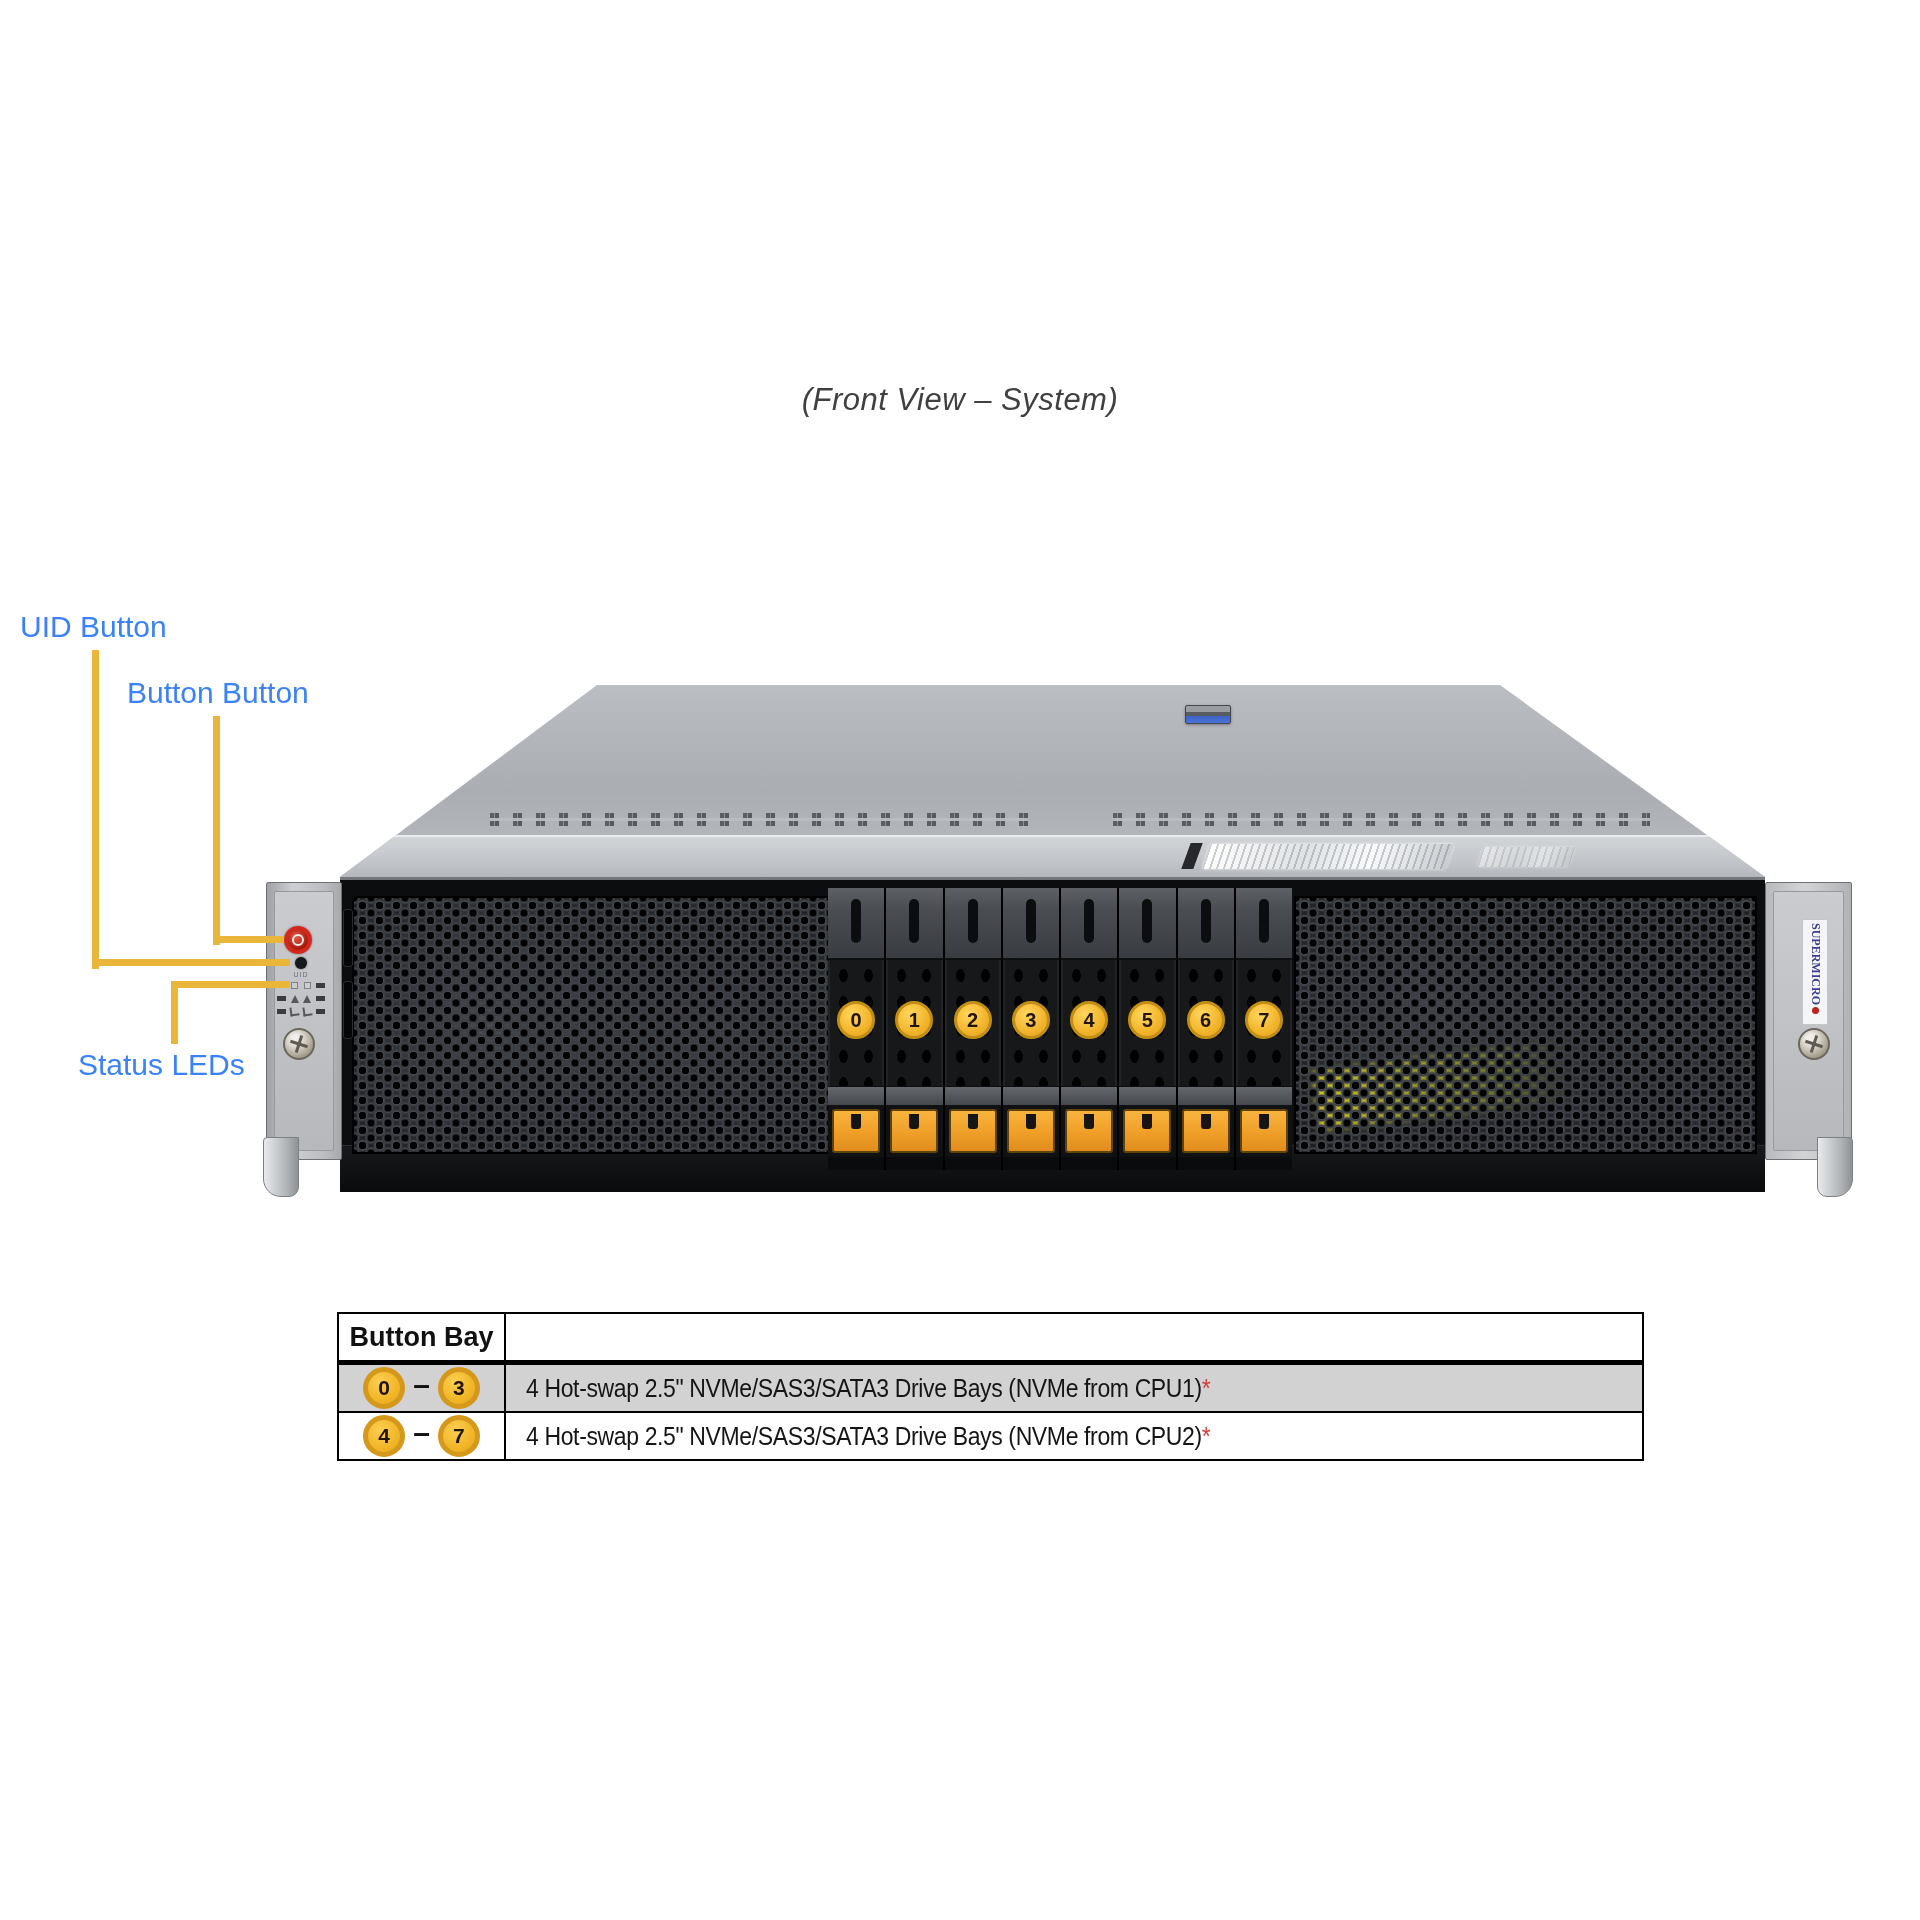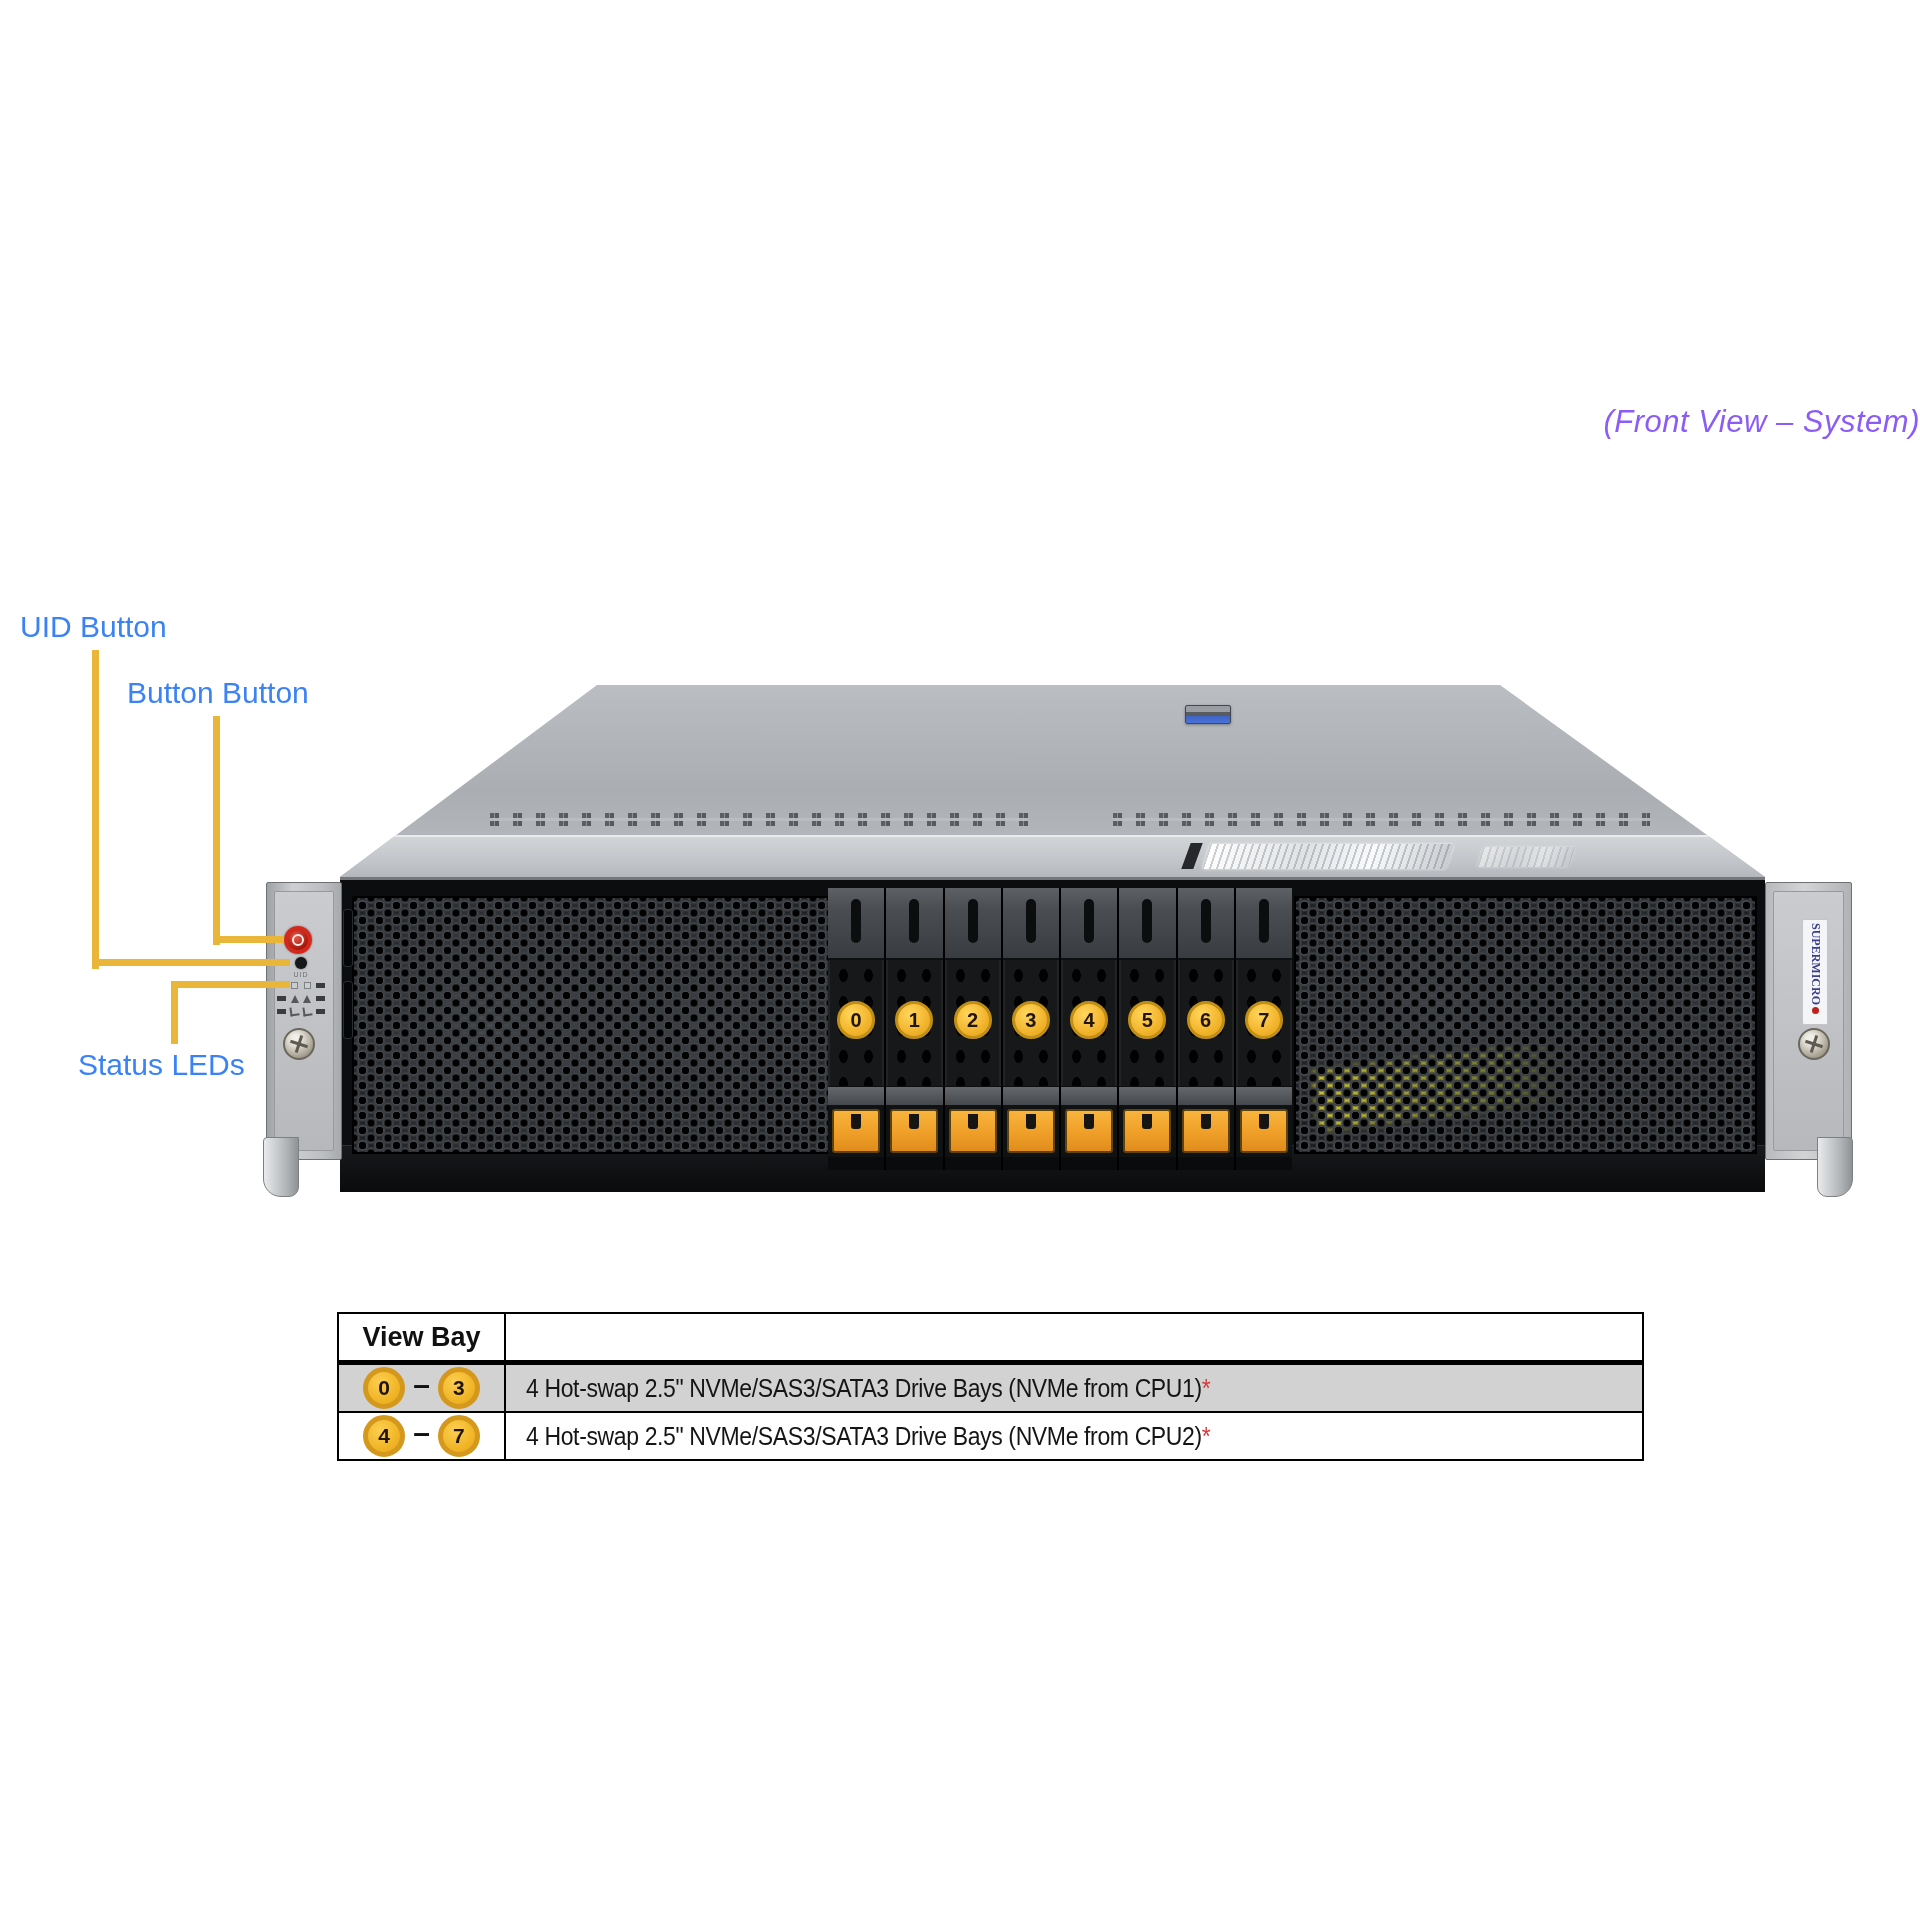--- a/index.html
+++ b/index.html
@@ -4,22 +4,22 @@
 <style>
   html,body { margin:0; padding:0; background:#ffffff; }
   #canvas {
     position:relative; width:1920px; height:1920px; background:#ffffff;
     font-family:"Liberation Sans", sans-serif; overflow:hidden;
   }
   .abs { position:absolute; }
 
   
   .fig-caption {
-    left:0; top:382px; width:100%; text-align:right;
-    font-size:31px; font-style:italic; color:#8b5cf6; letter-spacing:.5px;margin-top:22px;
+    left:0; top:382px; width:100%; text-align:center;
+    font-size:31px; font-style:italic; color:#404040; letter-spacing:.5px;
   }
   .callout-label { color:#3b82f6; font-size:30px; white-space:nowrap; }
   .lbl-uid    { left:20px;  top:610px; }
   .lbl-power  { left:127px; top:676px; }
   .lbl-status { left:78px;  top:1048px; }
   .cline { background:#e9b63a; z-index:6; }
 
   
   .chassis-top {
     left:340px; top:685px; width:1425px; height:192px;
@@ -407,21 +407,21 @@
     <div class="brand-label">
       <span class="brand-text">SUPERMICRO</span>
       <span class="brand-dot"></span>
     </div>
     <div class="screw screw-right"></div>
     <div class="handle handle-right"></div>
   </div>
 
   <div class="abs dtable">
     <div class="trow thead">
-      <div class="c1 rowc">View Bay</div>
+      <div class="c1 rowc">Button Bay</div>
     </div>
     <div class="trow row-gray">
       <div class="c1 rowc">
         <span class="range-badge">
             <span>0</span>
           </span>
         <span class="range-dash">–</span>
         <span class="range-badge">
             <span>3</span>
           </span>

